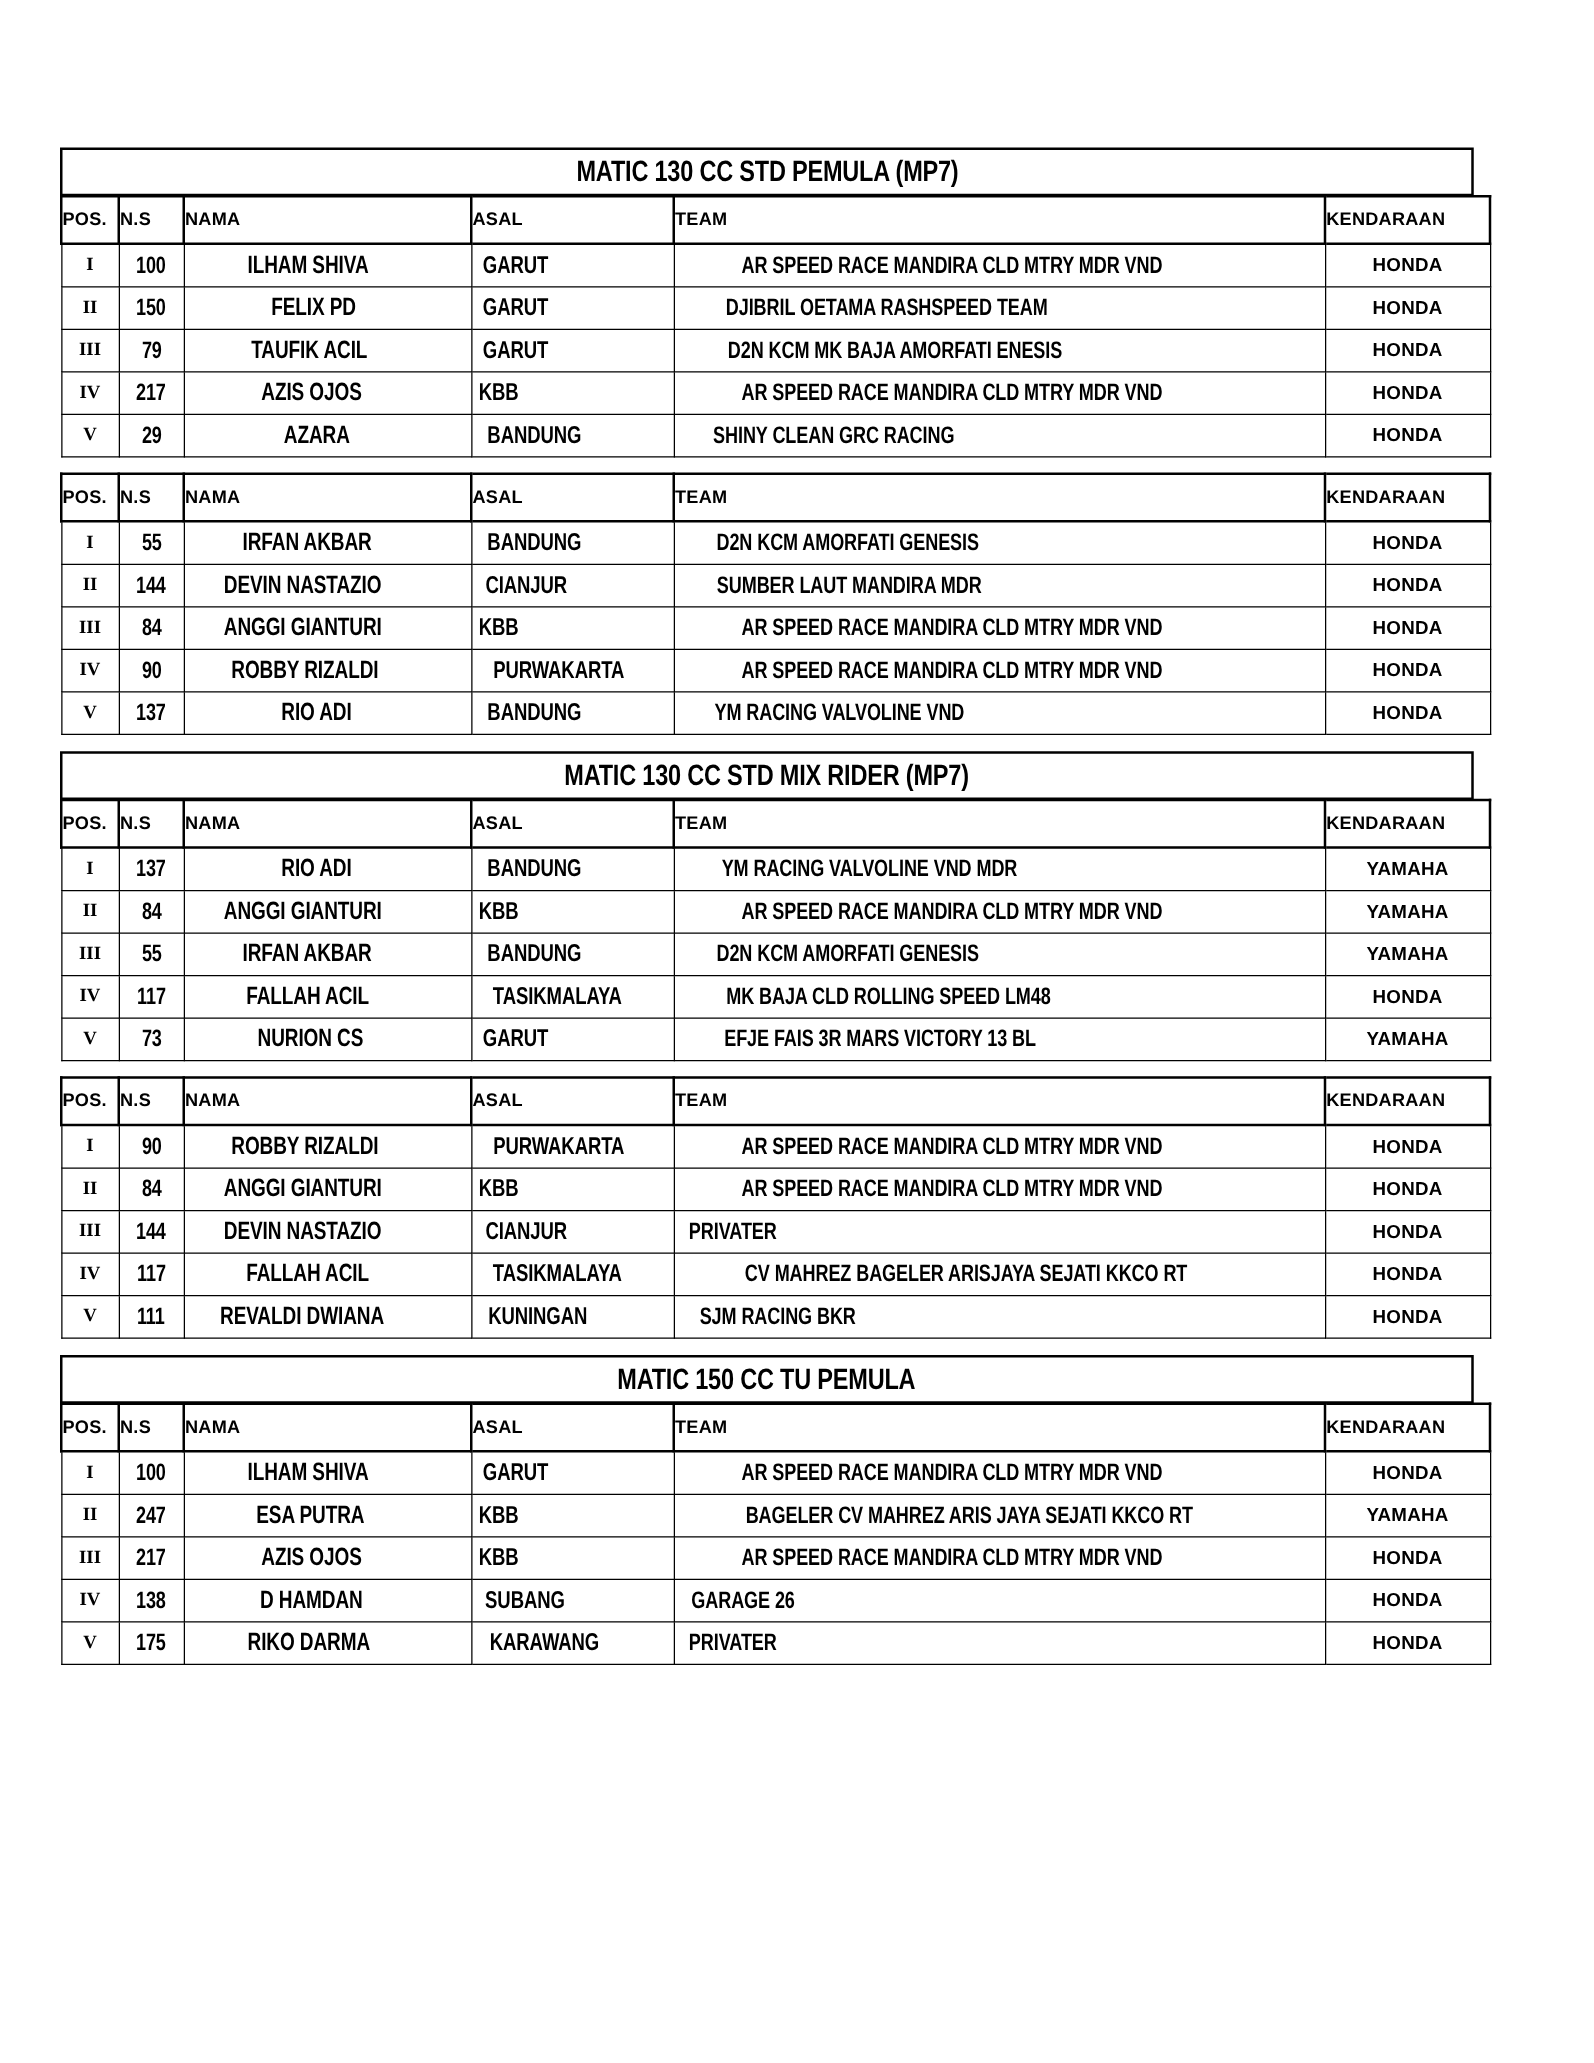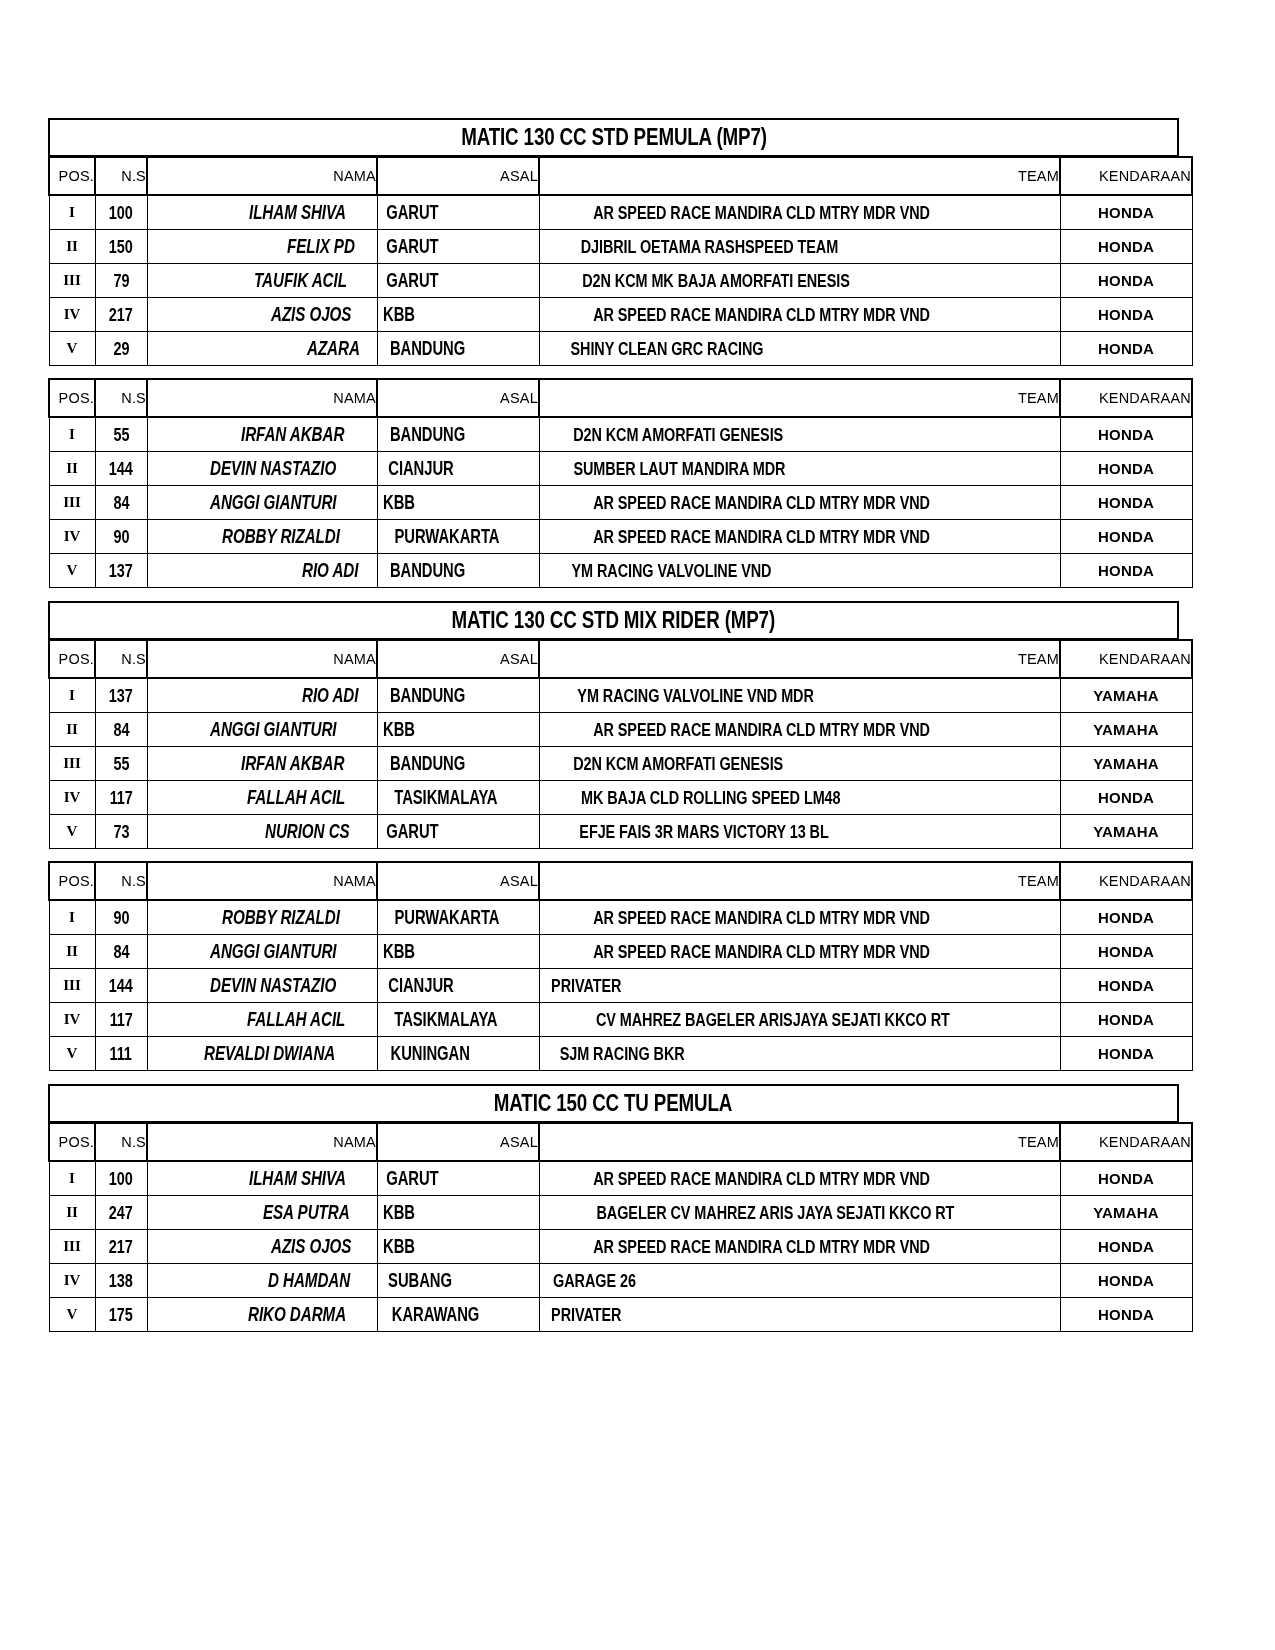--- a/index.html
+++ b/index.html
@@ -62,36 +62,36 @@
     font-size: 15px;
     vertical-align: middle;
     overflow: hidden;
     white-space: nowrap;
   }
   
   tr.head-row th {
     border-top: 2.5px solid #000;
     border-bottom: 2.5px solid #000;
     font-family: "Liberation Sans", sans-serif;
-    font-weight: normal;
+    font-weight: bold;
     font-size: 14.5px;
-    text-align: right;
+    text-align: left;
     letter-spacing: 0.2px;
     height: 36px;
   }
   tr.head-row th.c-pos { border-right: 2.2px solid #000; border-left: 2.2px solid #000;}
   tr.head-row th.c-ns  { border-right: 2.2px solid #000; }
   tr.head-row th.c-nama{ border-right: 2.2px solid #000; }
   tr.head-row th.c-asal{ border-right: 2.2px solid #000; }
   tr.head-row th.c-team{ border-right: 2.2px solid #000; }
   tr.head-row th.c-kend{ border-right: 2.2px solid #000; }
 
   td.c-pos  { width: 44px;  text-align: center; font-family: "Liberation Serif", serif; font-weight: bold; font-size: 17px; }
   td.c-ns   { width: 50px;  text-align: center; }
-  td.c-nama { width: 228px; text-align: right; padding-left: 5px; font-style: italic; }
+  td.c-nama { width: 228px; text-align: center; padding-left: 5px; }
   td.c-asal { width: 160px; text-align: left; }
   td.c-team { width: 519px; text-align: left; }
   td.c-kend { width: 130px; text-align: center;
               font-family: "Liberation Sans", sans-serif;
               font-weight: bold; font-size: 14.5px; letter-spacing: 0.2px; }
 
   th.c-pos  { width: 44px;  }
   th.c-ns   { width: 50px;  }
   th.c-nama { width: 228px; }
   th.c-asal { width: 160px; }

